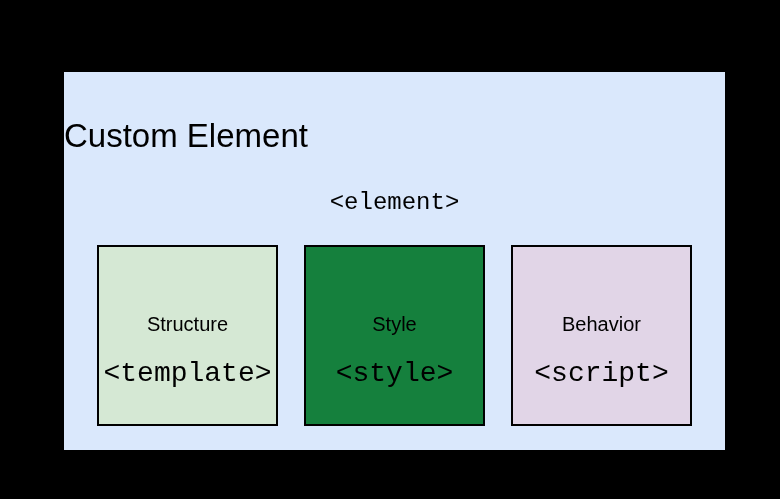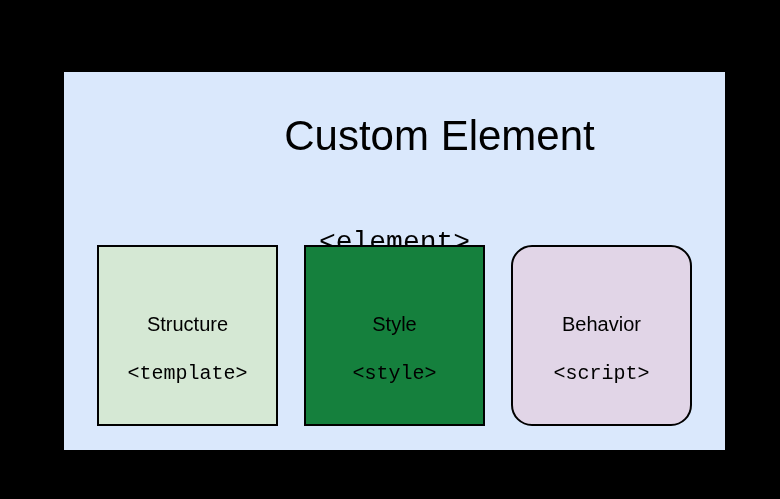--- a/index.html
+++ b/index.html
@@ -19,38 +19,35 @@
     width: 665px;
     height: 382px;
     border: 2px solid #000;
     box-sizing: border-box;
   }
   .outer-title {
     position: absolute;
     left: 0;
     top: 40px;
     width: 100%;
-    text-align: center;
-    font-size: 42px;
+    font-size: 33px;
     line-height: 48px;
     font-weight: 400;
     white-space: nowrap;
-    padding-left: 45px;
   }
   .outer-tag {
     position: absolute;
     left: 0;
     top: 117px;
     width: 100%;
     text-align: center;
     font-family: "Liberation Mono", monospace;
-    font-size: 28px;
+    font-size: 24px;
     line-height: 28px;
     white-space: nowrap;
-    margin-top: 40px;
   }
   .components-row {
     position: absolute;
     left: 0;
     top: 173px;
     width: 100%;
     display: flex;
     justify-content: center;
     gap: 26px;
   }
@@ -71,21 +68,21 @@
     line-height: 26px;
     white-space: nowrap;
   }
   .component-tag {
     position: absolute;
     left: 0;
     top: 112px;
     width: 100%;
     text-align: center;
     font-family: "Liberation Mono", monospace;
-    font-size: 20px;
+    font-size: 28px;
     line-height: 30px;
     white-space: nowrap;
   }
 </style>
 </head>
 <body>
 
 <div class="stage">
   <div class="outer-box" style="background-color: rgb(218, 232, 252);">
     <div class="outer-title">Custom Element</div>
@@ -95,19 +92,19 @@
       <div class="component-box" style="background-color: rgb(213, 232, 212);">
         <div class="component-label">Structure</div>
         <div class="component-tag">&lt;template&gt;</div>
       </div>
 
       <div class="component-box" style="background-color: #15803d;">
         <div class="component-label">Style</div>
         <div class="component-tag">&lt;style&gt;</div>
       </div>
 
-      <div class="component-box" style="background-color: rgb(225, 213, 231); border-radius: 21px;">
+      <div class="component-box" style="background-color: rgb(225, 213, 231);">
         <div class="component-label">Behavior</div>
         <div class="component-tag">&lt;script&gt;</div>
       </div>
     </div>
   </div>
 </div>
 
 </body></html>

